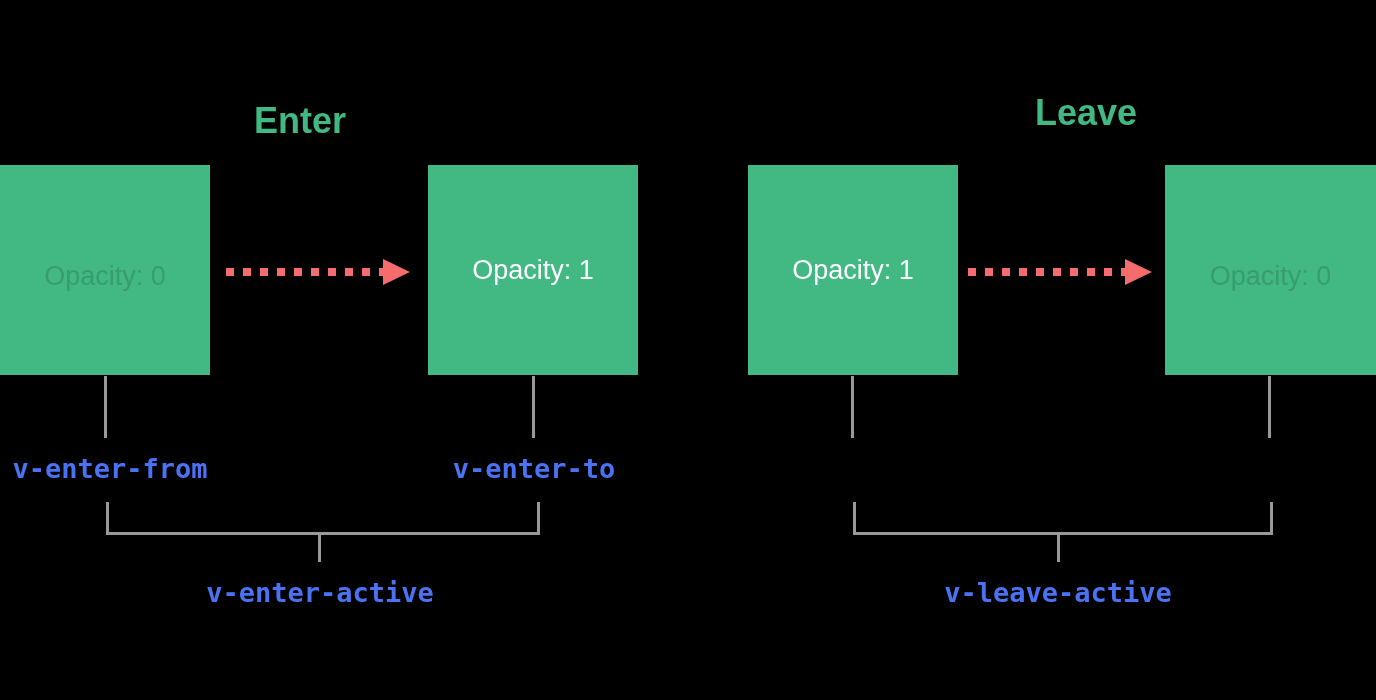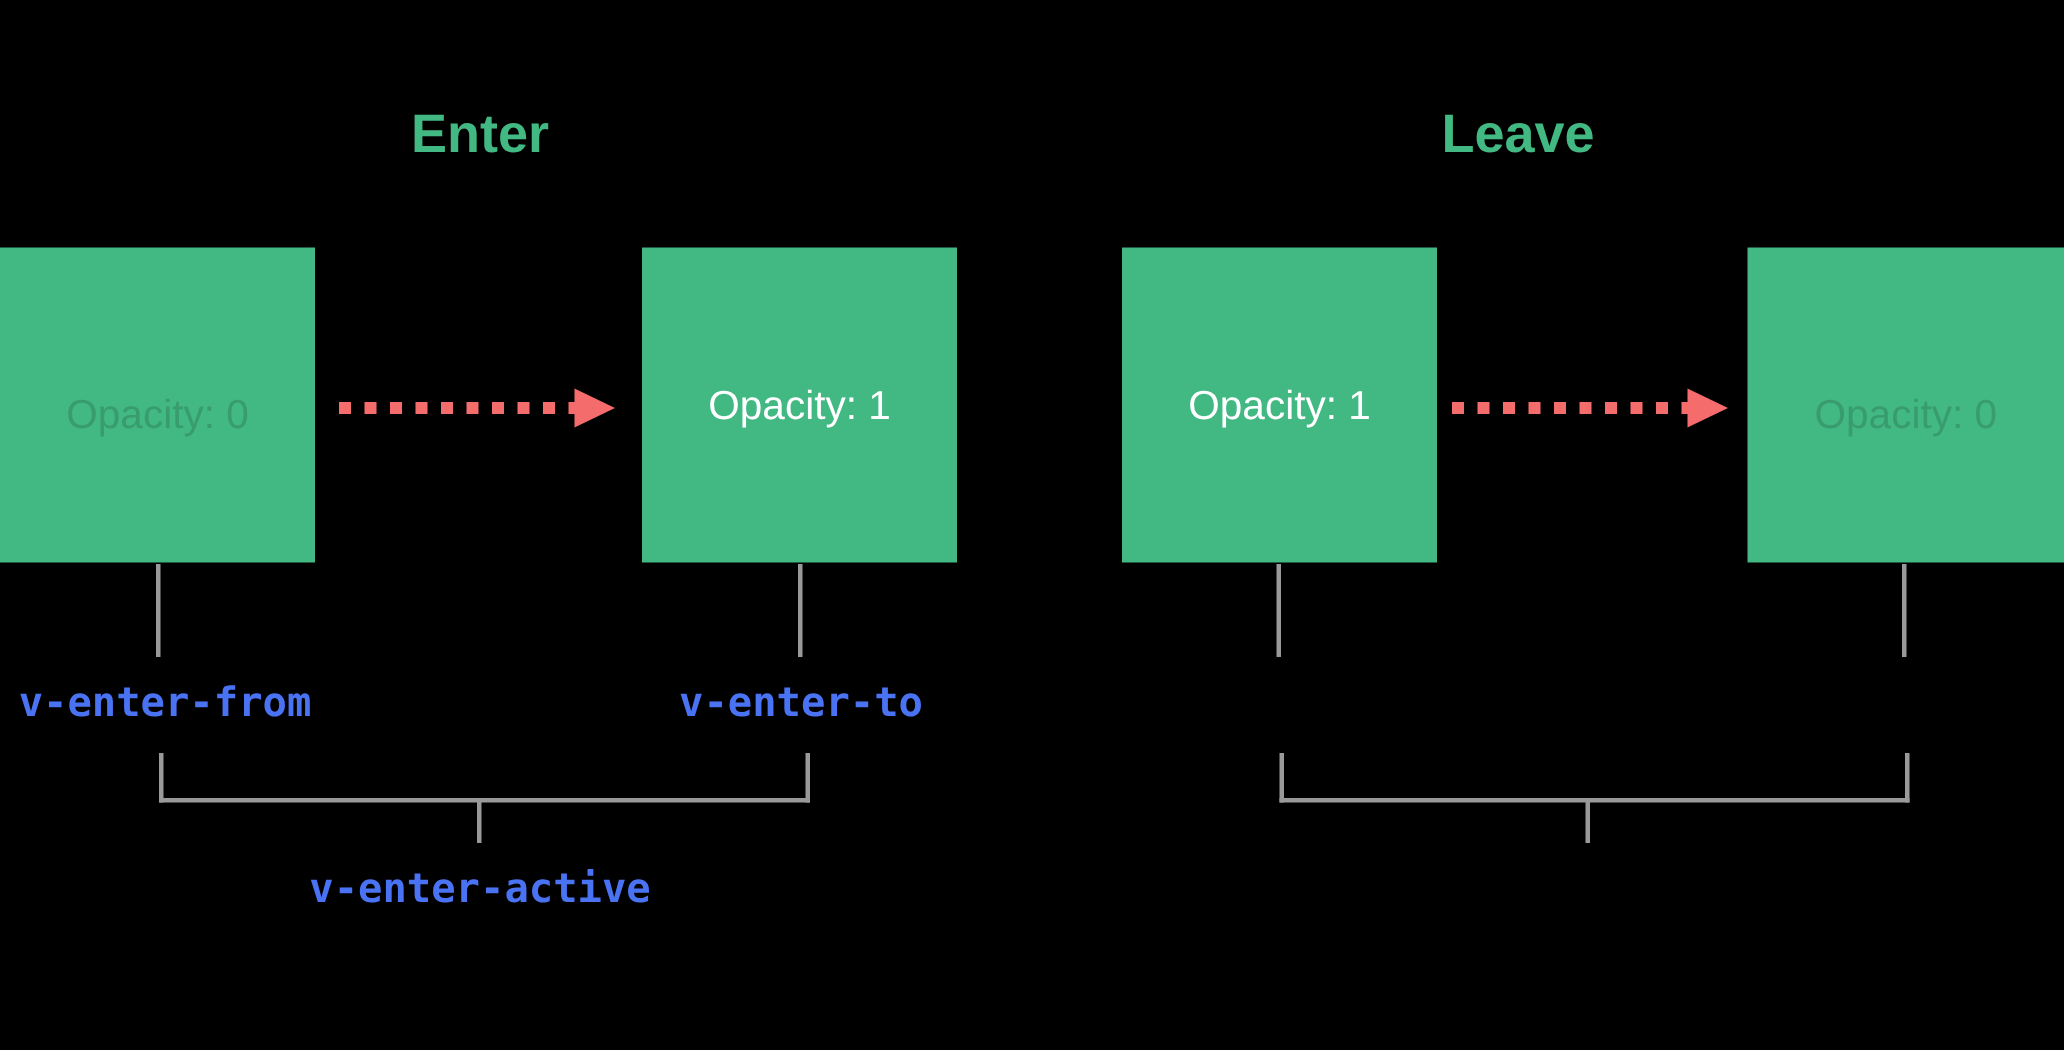--- a/index.html
+++ b/index.html
@@ -45,21 +45,21 @@
   .stem{
     position:absolute;top:532px;width:3px;height:30px;
     background:var(--gray-line,#999);
   }
 </style>
 </head>
 <body>
 
 <div class="canvas">
 
-  <div class="g-title" style="left:320px;">Enter</div>
+  <div class="g-title" style="left:300px;margin-top:32px;">Enter</div>
 
   <div class="tbox faded" style="left:0;">
     <span class="box-label">Opacity: 0</span>
   </div>
 
   <svg class="arrow" style="left:226px;" viewBox="0 0 186 28">
     <line x1="0" y1="14" x2="158" y2="14"></line>
     <polygon points="157,1 184,14 157,27"></polygon>
   </svg>
 
@@ -71,21 +71,21 @@
   <div class="vline" style="left:532px;"></div>
 
   <div class="cls-label row1" style="left:110px;">v-enter-from</div>
   <div class="cls-label row1" style="left:534px;">v-enter-to</div>
 
   <div class="bracket" style="left:106px;width:428px;"></div>
   <div class="stem" style="left:318px;"></div>
 
   <div class="cls-label row2" style="left:320px;">v-enter-active</div>
 
-  <div class="g-title" style="left:1012px;">Leave</div>
+  <div class="g-title" style="left:1086px;margin-top:24px;">Leave</div>
 
   <div class="tbox solid" style="left:748px;">
     <span class="box-label">Opacity: 1</span>
   </div>
 
   <svg class="arrow" style="left:968px;" viewBox="0 0 186 28">
     <line x1="0" y1="14" x2="158" y2="14"></line>
     <polygon points="157,1 184,14 157,27"></polygon>
   </svg>
 
@@ -93,14 +93,15 @@
     <span class="box-label">Opacity: 0</span>
   </div>
 
   <div class="vline" style="left:851px;"></div>
   <div class="vline" style="left:1268px;"></div>
 
 
   <div class="bracket" style="left:853px;width:414px;"></div>
   <div class="stem" style="left:1057px;"></div>
 
+  <div class="cls-label row2" style="left:1058px;">v-leave-active</div>
 
 </div>
 
 </body></html>

